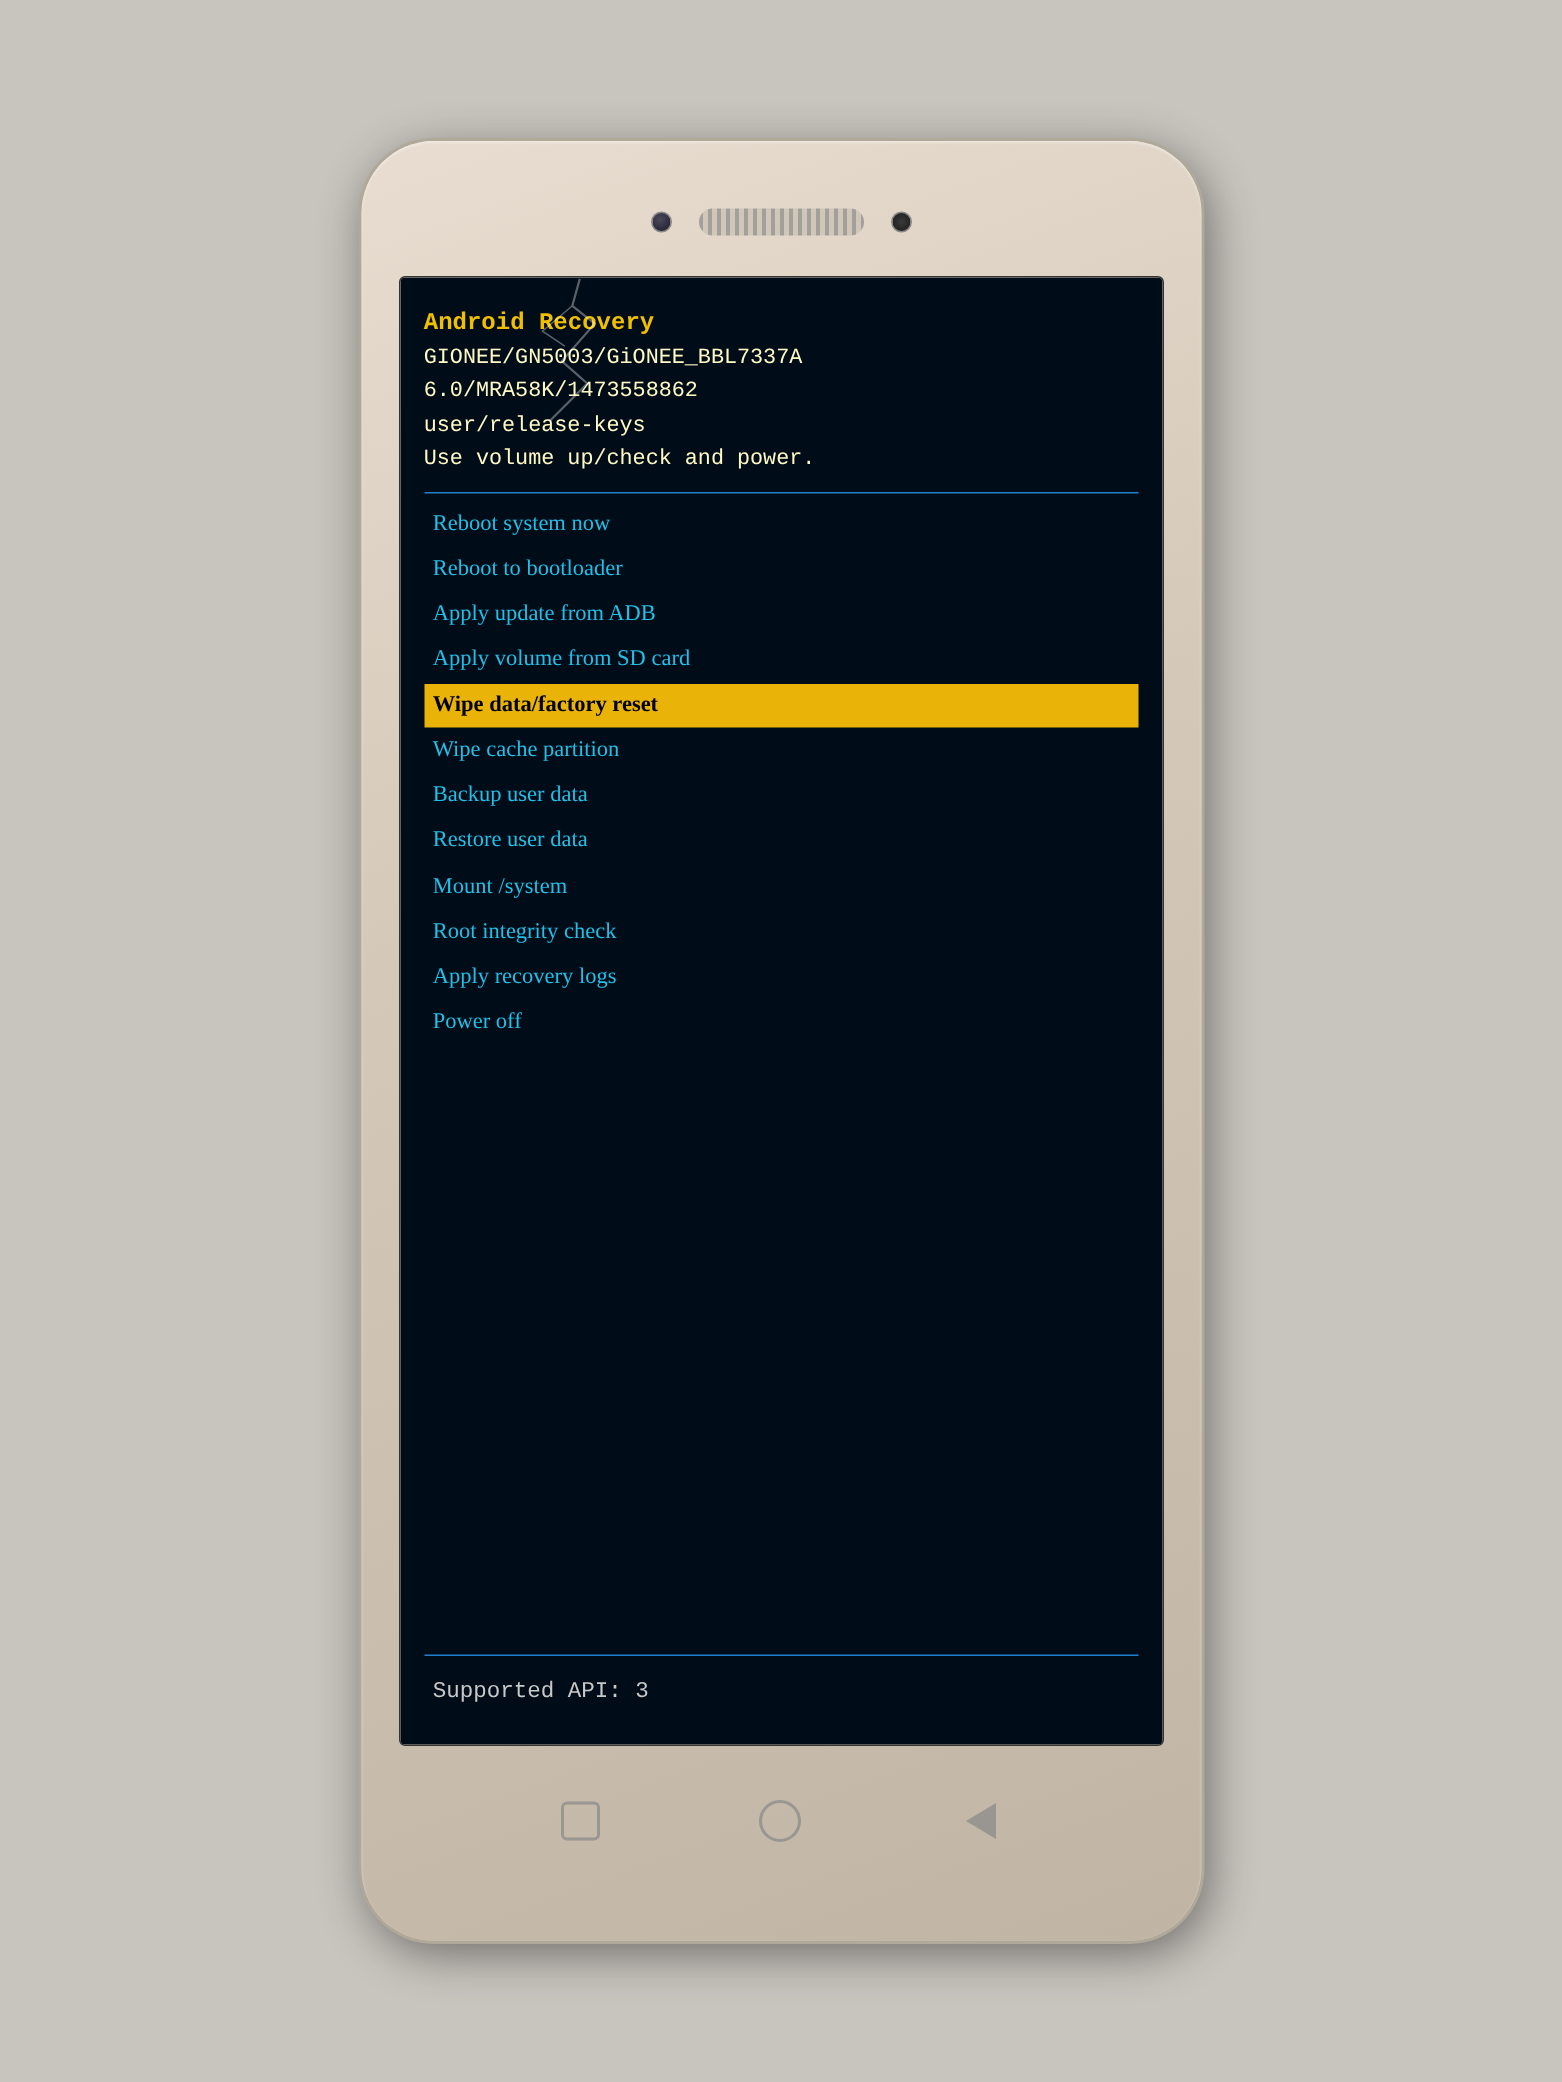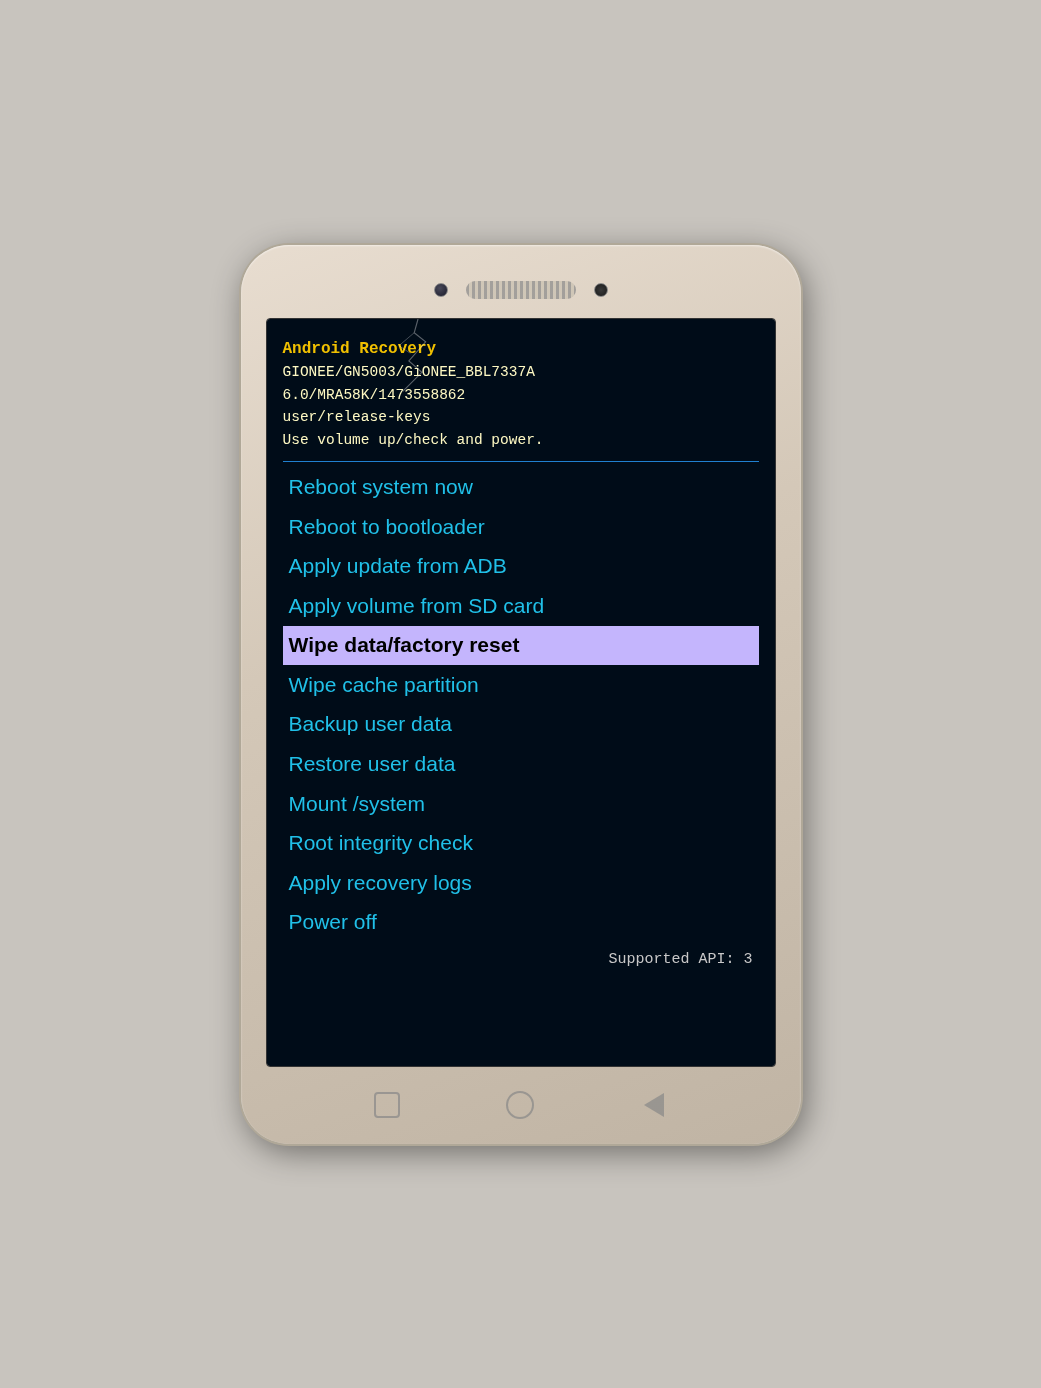--- a/index.html
+++ b/index.html
@@ -10,21 +10,21 @@
       background: #c8c4be;
       display: flex;
       align-items: center;
       justify-content: center;
       overflow: hidden;
       font-family: Arial, sans-serif;
     }
 
     .phone-outer {
       width: 560px;
-      height: 899px;
+      height: 1200px;
       background: linear-gradient(160deg, #e8ddd0 0%, #d4c8b8 40%, #c0b4a4 100%);
       border-radius: 48px;
       position: relative;
       box-shadow:
         0 0 0 2px #b0a898,
         4px 8px 32px rgba(0,0,0,0.45),
         inset 0 1px 2px rgba(255,255,255,0.5);
       display: flex;
       flex-direction: column;
       align-items: center;
@@ -110,38 +110,38 @@
 
     
     .menu-list {
       display: flex;
       flex-direction: column;
       gap: 1px;
     }
 
     .menu-item {
       color: #20c0e8;
-      font-family: Liberation Sans, sans-serif;
-      font-size: 21px;
+      font-family: Liberation Serif, serif;
+      font-size: 15px;
       padding: 3px 6px;
       white-space: nowrap;
     }
 
     .menu-item.selected {
-      background: #c4b5fd;
+      background: #eab308;
       color: #000;
       font-weight: bold;
       padding: 3px 6px;
     }
 
     
     .bottom-area {
       flex: 1;
       display: flex;
-      flex-direction: row;
+      flex-direction: column;
       justify-content: flex-end;
     }
 
     .api-text {
       color: #c8c8c8;
       font-family: 'Courier New', Courier, monospace;
       font-size: 15px;
       padding: 6px 6px 10px 6px;
     }
 

